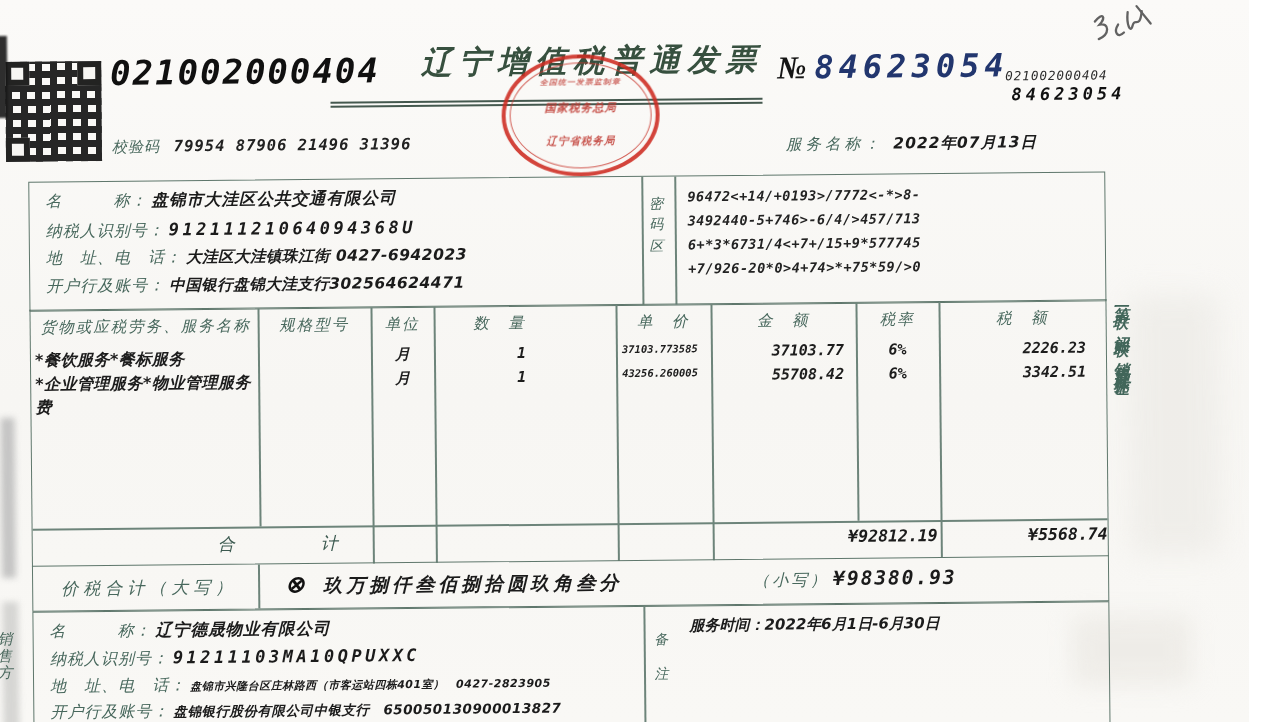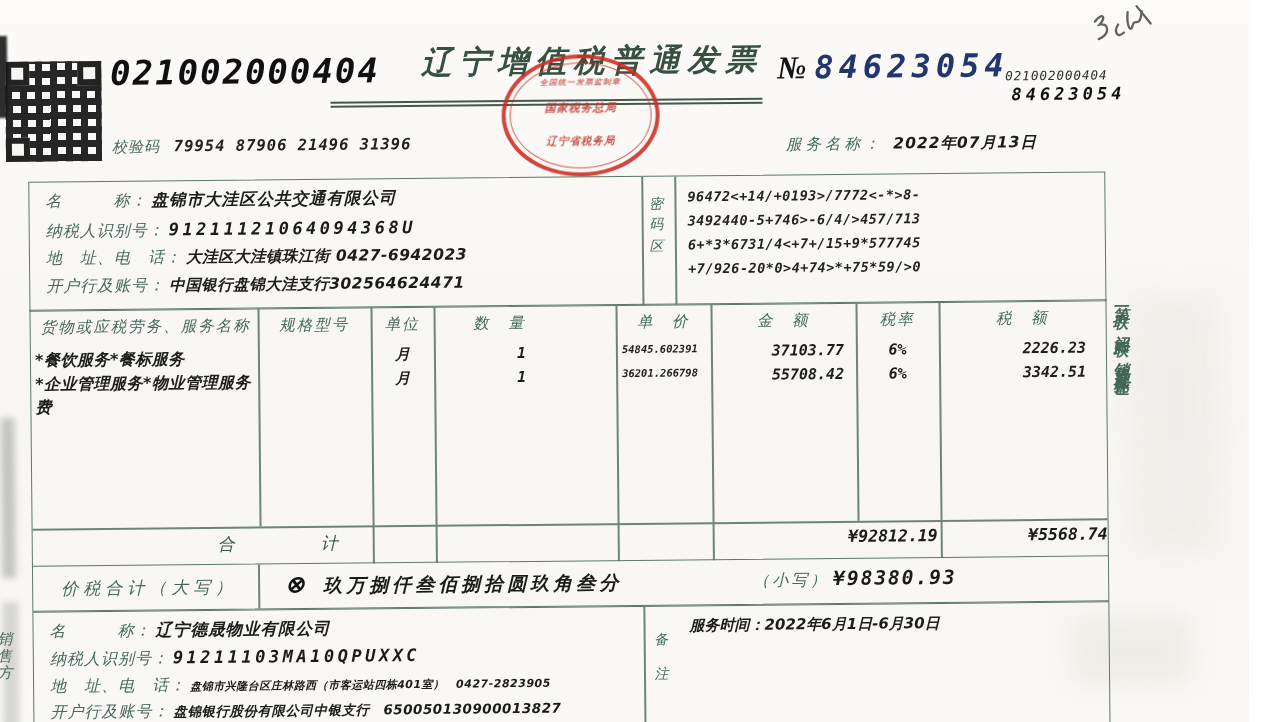--- a/index.html
+++ b/index.html
@@ -218,32 +218,32 @@
         <div style="text-align:center">金　额</div>
         <div class="c-rate">税率</div>
         <div style="text-align:center">税　额</div>
       </div>
 
       <div id="row1" class="grid-row item-row">
         <div class="c-name">*餐饮服务*餐标服务</div>
         <div></div>
         <div class="c-unit">月</div>
         <div class="c-qty num">1</div>
-        <div class="c-price num">54845.602391</div>
+        <div class="c-price num">37103.773585</div>
         <div class="c-amount num">37103.77</div>
         <div class="c-rate num">6%</div>
         <div class="c-tax num">2226.23</div>
       </div>
 
       <div id="row2" class="grid-row item-row">
         <div class="c-name">*企业管理服务*物业管理服务费</div>
         <div></div>
         <div class="c-unit">月</div>
         <div class="c-qty num">1</div>
-        <div class="c-price num">36201.266798</div>
+        <div class="c-price num">43256.260005</div>
         <div class="c-amount num">55708.42</div>
         <div class="c-rate num">6%</div>
         <div class="c-tax num">3342.51</div>
       </div>
 
       <div id="total-sep" class="hline"></div>
       <div id="total-row">
         <span id="total-label">合计</span>
         <span id="total-amount" class="val mono">¥92812.19</span>
         <span id="total-tax" class="val mono">¥5568.74</span>

